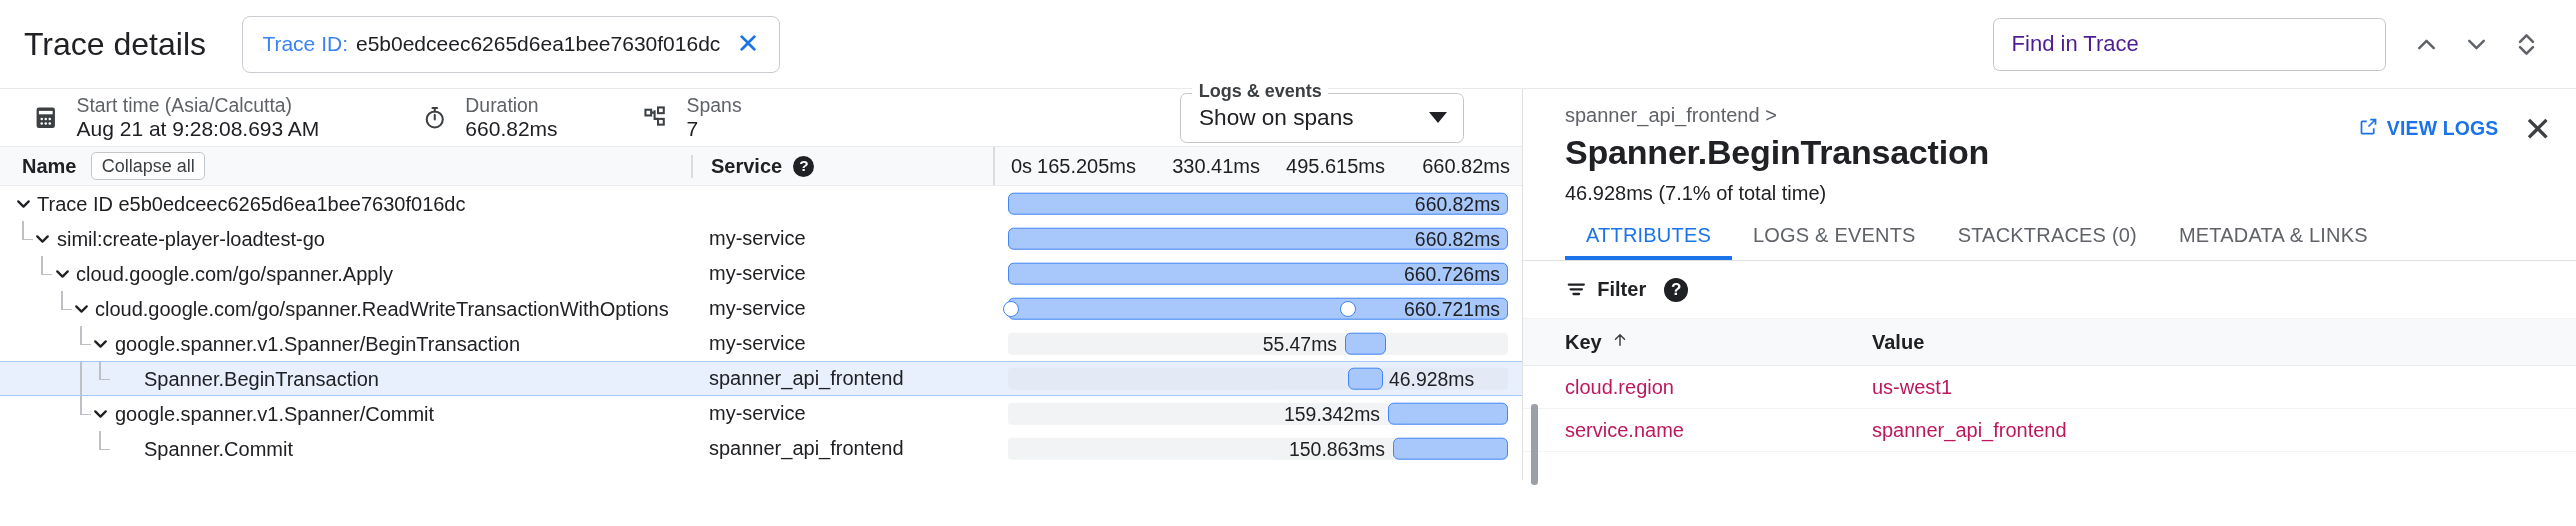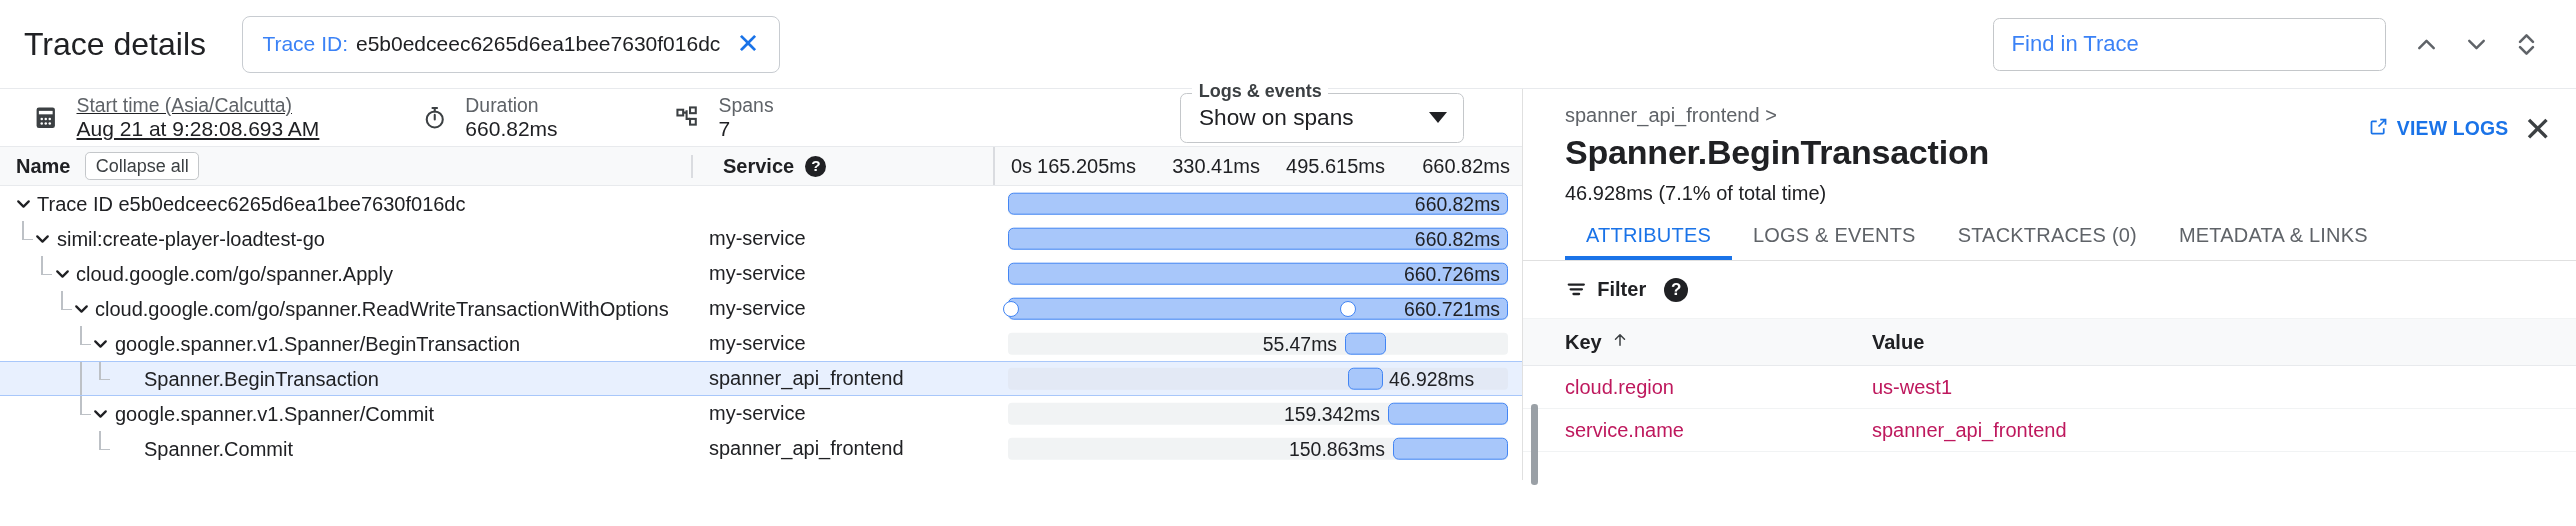--- a/index.html
+++ b/index.html
@@ -32,21 +32,21 @@
   .traceid-label { font-size:21px; color:#3b82f6; white-space:nowrap; }
   .traceid-value { font-size:21px; color:#202124; font-weight:500; white-space:nowrap; flex:1; }
   .traceid-clear { color:#1a73e8; font-size:27.5px; line-height:1; cursor:pointer; padding:0 6.5px; font-weight:400; }
   .topbar-spacer { flex:1; }
   .find-box {
     width: 393px; height: 53px;
     border:1.6px solid #c4c7ca; border-radius:6.5px;
     display:flex; align-items:center; padding:0 18px;
     background:#fff;
   }
-  .find-placeholder { font-size:22px; color:#3b82f6; }
+  .find-placeholder { font-size:22px; color:#4c1d95; }
   .nav-arrows { display:flex; align-items:center; gap:8px; margin-left:19.4px; }
   .nav-arrow { width:42px; height:42px; display:flex; align-items:center; justify-content:center; cursor:pointer; }
   .nav-arrow svg { display:block; }
 
   
   .body-split { flex:1; display:flex; min-height:0; }
   .left-pane { width:1523px; flex:0 0 1523px; display:flex; flex-direction:column; border-right:1.6px solid #e0e0e0; min-height:0;}
   .right-pane { flex:1; display:flex; flex-direction:column; min-height:0; position:relative; }
 
   
@@ -54,22 +54,22 @@
     height:58px; flex:0 0 58px;
     display:flex; align-items:center;
     padding-left:27.5px;
     border-bottom:1.6px solid #e8eaed;
   }
   .meta-item { display:flex; align-items:center; gap:13px; }
   .meta-icon { width:36px; height:36px; color:#3c4043; display:flex; align-items:center; justify-content:center; }
   .meta-text { display:flex; flex-direction:column; line-height:1.18; }
   .meta-label { font-size:19.4px; color:#5f6368; }
   .meta-value { font-size:21px; color:#202124; }
-  .m-start { margin-right: 97px; text-decoration: underline; }
-  .m-dur { margin-right: 112px; }
+  .m-start { margin-right: 97px; }
+  .m-dur { margin-right: 80px; }
 
   .meta-spacer { flex:1; }
   .logs-select {
     position:relative;
     width: 284px; height: 50px;
     margin-right: 58px;
     border:1.6px solid #c4c7ca; border-radius:6.5px;
     display:flex; align-items:center; justify-content:space-between;
     padding: 0 16px 0 18px;
     background:#fff;
@@ -84,27 +84,27 @@
   .caret-down { width:0;height:0;border-left:9.7px solid transparent;border-right:9.7px solid transparent;border-top:11.3px solid #202124; }
 
   
   .tbl-header {
     height:39px; flex:0 0 39px;
     display:flex; align-items:center;
     background:#f8f9fa;
     border-bottom:1.6px solid #e8eaed;
     font-size:20px; font-weight:700; color:#202124;
   }
-  .col-name { width:691px; flex:0 0 691px; display:flex; align-items:center; padding-left:16px; gap:14.5px; }
+  .col-name { width:691px; flex:0 0 691px; display:flex; align-items:center; padding-left:22px; gap:14.5px; }
   .collapse-btn {
     border:0.8px solid #c4c7ca; border-radius:4.8px;
     font-size:18px; font-weight:400; color:#3c4043;
     padding:2.4px 9.7px; background:#fff; cursor:pointer;
   }
-  .col-service { flex:1; display:flex; align-items:center; gap:11.3px; padding-left:30px; border-left:2.4px solid #dadce0; }
+  .col-service { flex:1; display:flex; align-items:center; gap:11.3px; padding-left:18px; border-left:2.4px solid #dadce0; }
   .help-dot {
     width:21px;height:21px;border-radius:50%;background:#202124;color:#fff;
     font-size:15.4px; font-weight:700; display:flex;align-items:center;justify-content:center;
   }
   .col-timeline { width:529px; flex:0 0 529px; position:relative; border-left:2.4px solid #dadce0; height:100%; }
   .tick { position:absolute; top:50%; transform:translate(-100%,-50%); font-size:20px; font-weight:400; color:#202124; white-space:nowrap; }
 
   
   .rows { flex:1; overflow:hidden; position:relative; background:#fff; }
   .row { height:35px; display:flex; align-items:center; position:relative; }
@@ -126,21 +126,21 @@
     background:#a8c7fa; border:1.6px solid #4285f4; border-radius:5.7px;
   }
   .bar-label { position:absolute; top:50%; transform:translateY(-50%); font-size:19.4px; color:#202124; white-space:nowrap; }
   .evt { position:absolute; top:50%; transform:translate(-50%,-50%); width:16px;height:16px;border-radius:50%; background:#fff; border:1.6px solid #4285f4; }
 
   
   .rp-head { padding: 14.5px 0 0 42px; position:relative; }
   .rp-breadcrumb { font-size:20px; color:#5f6368; }
   .rp-title { font-size:34px; font-weight:700; color:#202124; margin-top:6.5px; letter-spacing:-0.2px;}
   .rp-sub { font-size:20px; color:#202124; margin-top:9.7px; }
-  .rp-actions { position:absolute; top:22.6px; right:24px; display:flex; align-items:center; gap:15px; }
+  .rp-actions { position:absolute; top:22.6px; right:24px; display:flex; align-items:center; gap:25px; }
   .view-logs { display:flex; align-items:center; gap:8px; color:#1a73e8; font-size:19.4px; font-weight:700; cursor:pointer; letter-spacing:0.2px;}
   .rp-close { font-size:34px; color:#3c4043; cursor:pointer; line-height:1; font-weight:400; }
 
   .tabs { display:flex; align-items:flex-end; gap:0; margin-top:19.4px; border-bottom:1.6px solid #e0e0e0; padding-left:42px; }
   .tab { font-size:20px; font-weight:400; color:#5f6368; padding: 0 21px 13px 21px; cursor:pointer; letter-spacing:0.2px; }
   .tab.active { color:#1a73e8; box-shadow: inset 0 -4px 0 0 #1a73e8; }
 
   .filter-row { display:flex; align-items:center; height:58px; padding:0 27.5px 0 42px; border-bottom:1.6px solid #f1f3f4; }
   .filter-icon { width:22.6px; height:22.6px; margin-right:9.7px; }
   .filter-label { font-size:20px; font-weight:700; color:#202124; margin-right:18px; }

